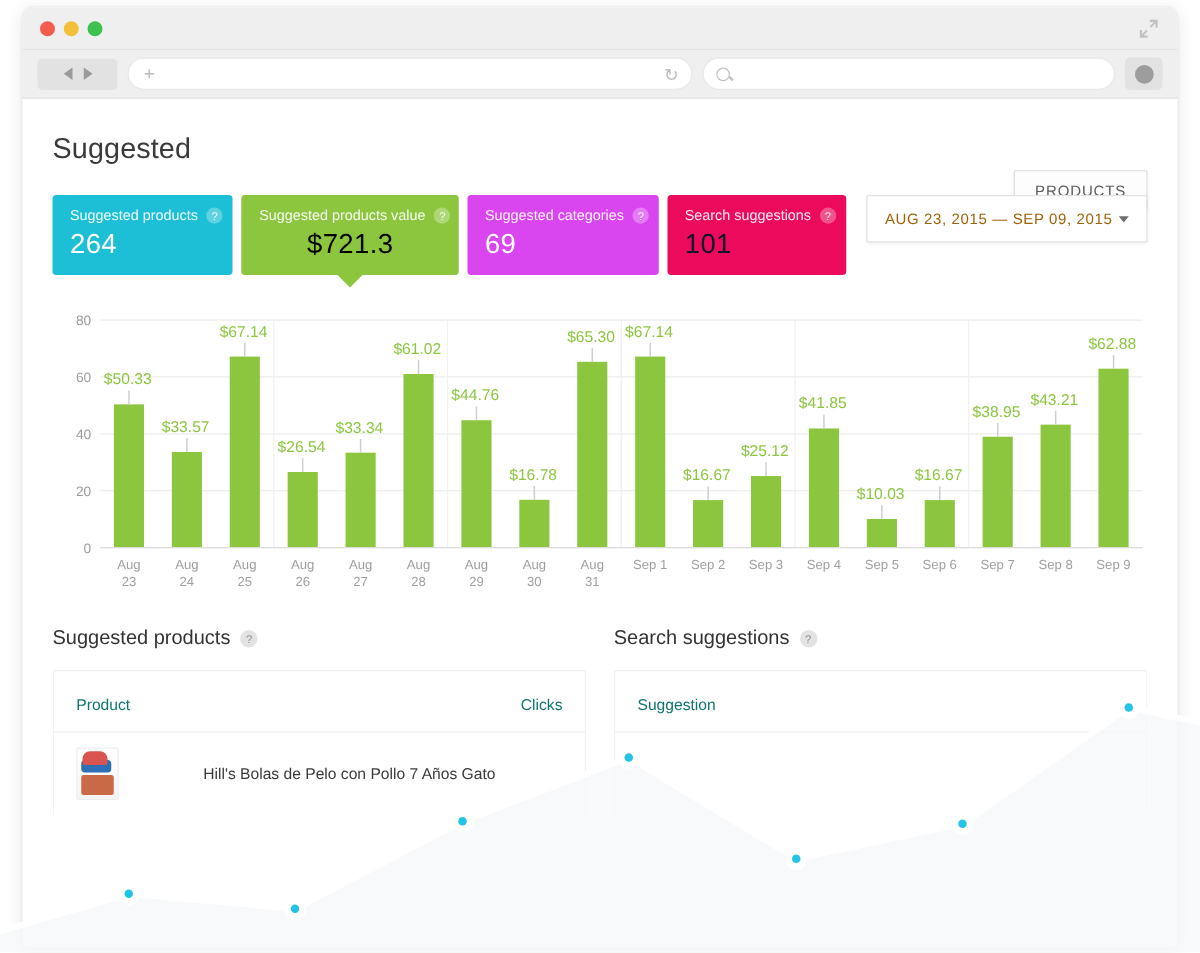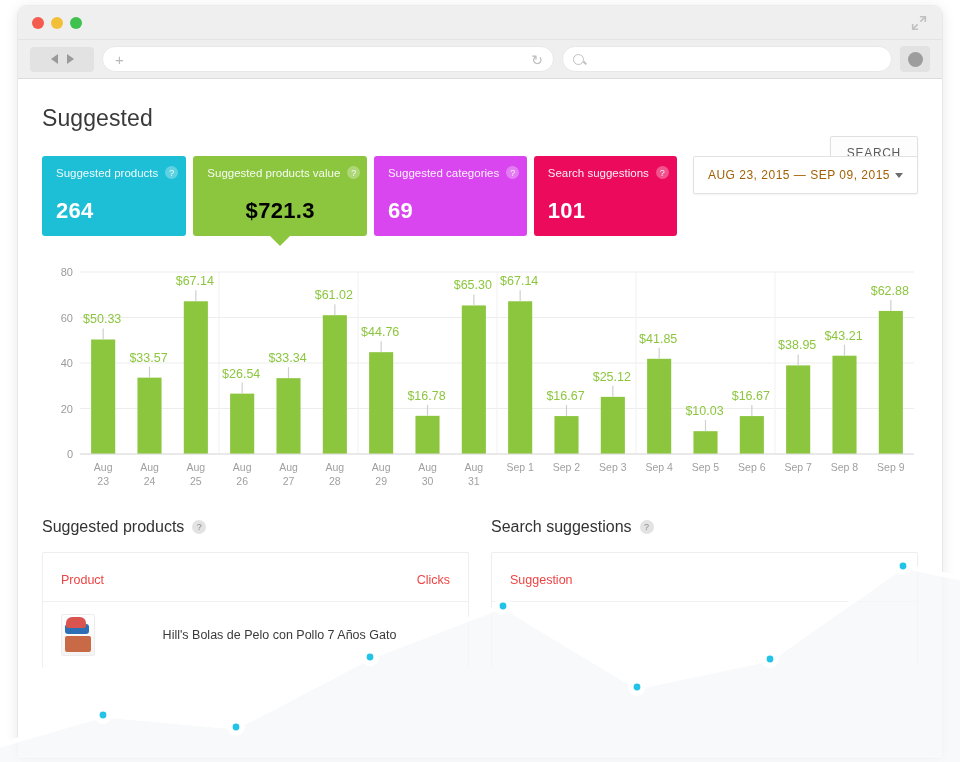--- a/index.html
+++ b/index.html
@@ -108,21 +108,21 @@
     content: ""; position: absolute; left: 8px; right: 8px; bottom: -1px; height: 3px; background: #2196f3;
   }
 
   
   .kpis { display: flex; align-items: flex-start; gap: 7px; margin-top: 24px; position: relative; }
   .kpi {
     position: relative; border-radius: 3px; padding: 10px 14px 12px 14px; min-width: 120px; color: #fff;
     cursor: pointer;
   }
   .kpi .lbl { font-size: 11.5px; opacity: .93; display: flex; align-items: center; gap: 7px; white-space: nowrap; }
-  .kpi .val { font-size: 22px; font-weight: 700; margin-top: 19px; letter-spacing: .3px; }
+  .kpi .val { font-size: 22px; font-weight: 400; margin-top: 3px; letter-spacing: .3px; }
   .qmark {
     display: inline-flex; align-items: center; justify-content: center;
     width: 13px; height: 13px; border-radius: 50%;
     background: rgba(255,255,255,.32); font-size: 9px; color: #fff; flex: none;
   }
   .kpi.sel::after {
     content: ""; position: absolute; left: 50%; bottom: -10px; transform: translateX(-50%);
     border-left: 11px solid transparent; border-right: 11px solid transparent;
     border-top: 11px solid currentColor;
   }
@@ -143,21 +143,21 @@
   .panel { flex: 1 1 0; min-width: 0; }
   .panel:first-child { padding-right: 22px; }
   .panel-title { font-size: 16px; color: #333; display: flex; align-items: center; gap: 8px; font-weight: 400; }
   .qmark-gray {
     display: inline-flex; align-items: center; justify-content: center;
     width: 14px; height: 14px; border-radius: 50%;
     background: #e3e3e3; font-size: 9px; color: #8a8a8a;
   }
   .tbl { margin-top: 16px; border: 1px solid #eeeeee; border-bottom: none; border-radius: 2px; background: #fff; }
   .tbl .thead { display: flex; padding: 20px 18px 14px 18px; border-bottom: 1px solid #f0f0f0; }
-  .tbl .th { font-size: 12.5px; color: #ef4444; }
+  .tbl .th { font-size: 12.5px; color: #0f766e; }
   .tbl .th.c1 { flex: 1 1 auto; }
   .tbl .th.c2 { width: 120px; text-align: right; }
   .tbl .row { display: flex; align-items: center; padding: 12px 18px; gap: 14px; }
   .thumb {
     width: 34px; height: 42px; flex: none; border-radius: 2px; position: relative; overflow: hidden;
     background: linear-gradient(#ffffff 0%, #f4f4f4 100%); border: 1px solid #ededed;
   }
   .thumb .cap { position: absolute; left: 4px; top: 2px; width: 20px; height: 11px; background: #d9534f; border-radius: 6px 6px 2px 2px; }
   .thumb .cap2 { position: absolute; left: 3px; top: 9px; width: 24px; height: 10px; background: #2c6fb5; border-radius: 3px; }
   .thumb .b1 { position: absolute; left: 3px; bottom: 3px; width: 26px; height: 16px; background: #c86a45; border-radius: 2px; }
@@ -197,21 +197,21 @@
     </div>
     <div class="profile">
       <span class="av"></span>
     </div>
   </div>
 
   <div class="page">
 
     <div class="page-title">Suggested</div>
 
-    <button class="refresh-btn">SEARCH</button>
+    <button class="refresh-btn">PRODUCTS</button>
 
 
     <div class="kpis" id="kpirow">
       <div class="kpi" style="background: rgb(28, 191, 214); color: rgb(28, 191, 214);">
           <div class="lbl" style="color: rgb(255, 255, 255);">
             <span>Suggested products</span>
             <span class="qmark">?</span>
           </div>
           <div class="val" style="color: rgb(255, 255, 255);">264</div>
         </div>
@@ -227,21 +227,21 @@
             <span>Suggested categories</span>
             <span class="qmark">?</span>
           </div>
           <div class="val" style="color: rgb(255, 255, 255);">69</div>
         </div>
         <div class="kpi" style="background: rgb(236, 10, 93); color: rgb(236, 10, 93);">
           <div class="lbl" style="color: rgb(255, 255, 255);">
             <span>Search suggestions</span>
             <span class="qmark">?</span>
           </div>
-          <div class="val" style="color: #ffffff;">101</div>
+          <div class="val" style="color: #0f172a;">101</div>
         </div>
         <div class="daterange">
         <span>AUG 23, 2015 — SEP 09, 2015</span><span class="caret"></span>
       </div>
     </div>
 
     <div class="chart-wrap">
       <svg class="chart-svg" id="chart" width="876" height="240">
           <line x1="38" y1="196" x2="872" y2="196" stroke="#ededed" stroke-width="1"></line>
           <text x="31" y="200" text-anchor="end" font-size="11" fill="#9b9b9b" font-family="&quot;Liberation Sans&quot;, sans-serif">0</text>

